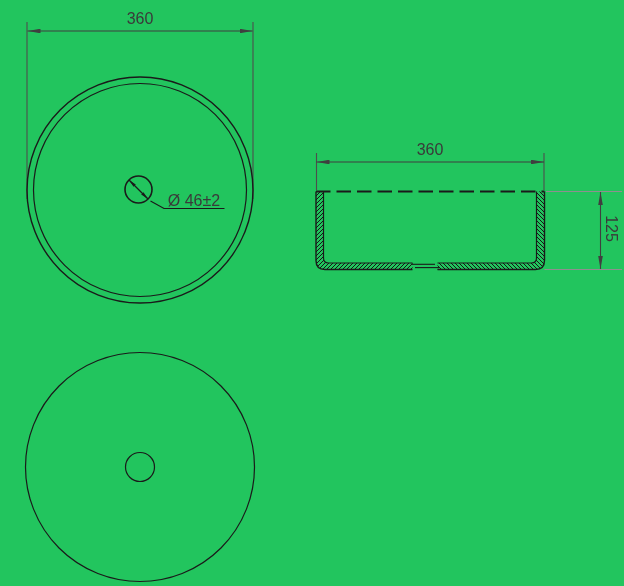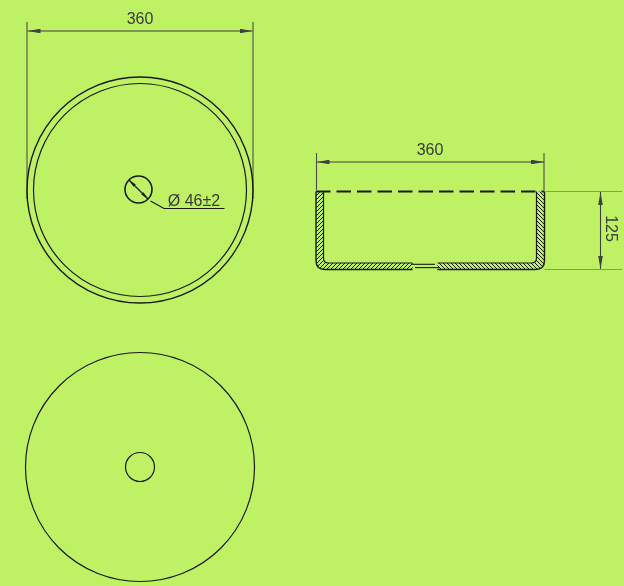--- a/index.html
+++ b/index.html
@@ -4,21 +4,21 @@
 <style>
   html, body {
     margin: 0;
     padding: 0;
     background: #ffffff;
   }
   .canvas {
     position: relative;
     width: 624px;
     height: 586px;
-    background: #bef264;
+    background: #22c55e;
     overflow: hidden;
   }
   svg { display: block; }
   .dim-text {
     font-family: "Liberation Sans", "DejaVu Sans", sans-serif;
     font-size: 16px;
     fill: #3a3a3a;
   }
 </style>
 </head>

